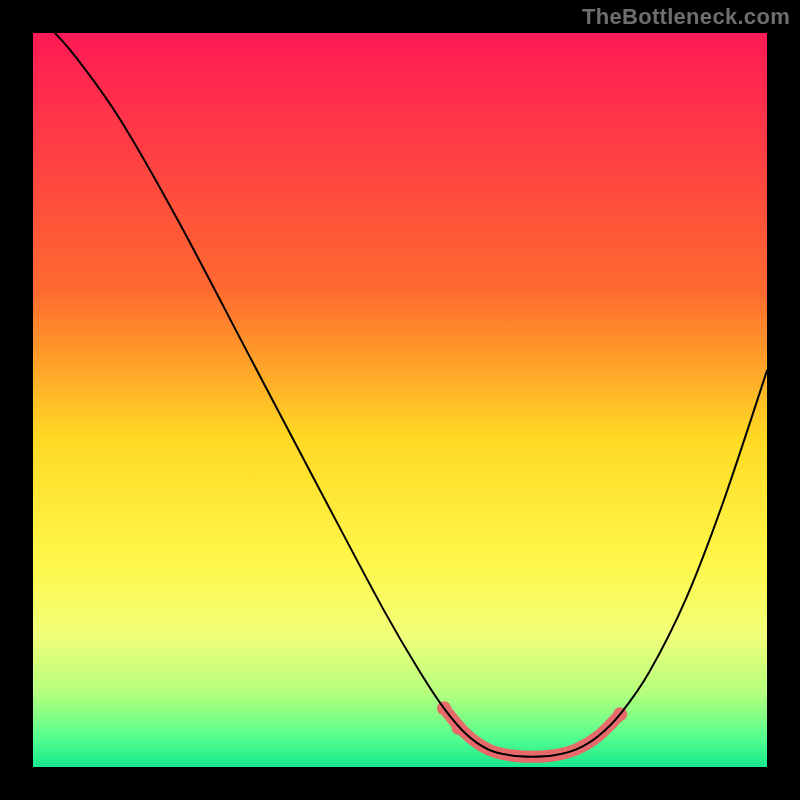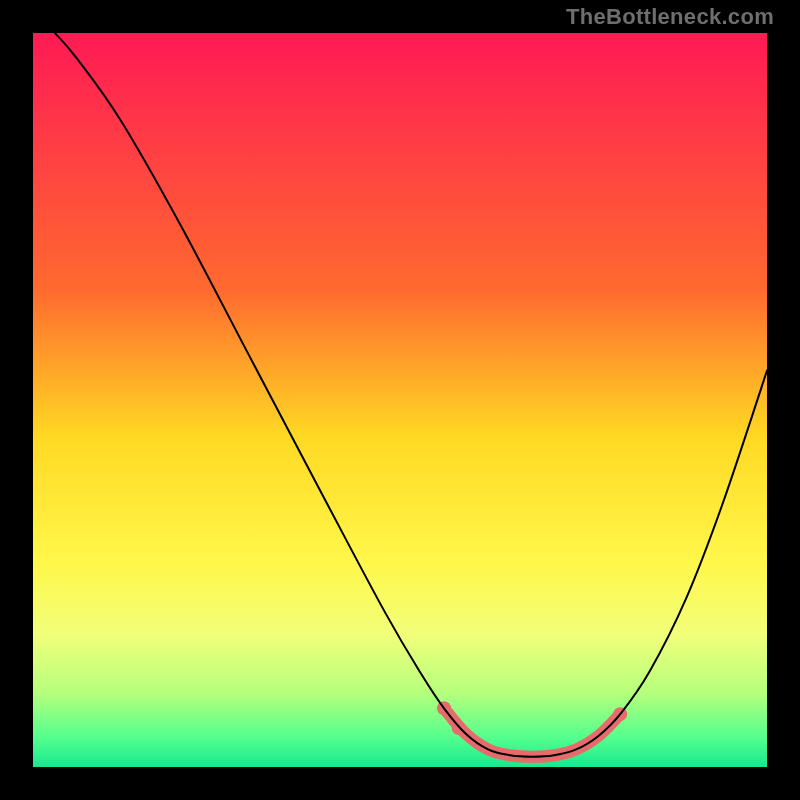--- a/index.html
+++ b/index.html
@@ -6,21 +6,21 @@
   html, body { width: 800px; height: 800px; overflow: hidden; background: #000; }
   .frame {
     position: relative;
     width: 800px;
     height: 800px;
     background: #000;
   }
   .watermark {
     position: absolute;
     top: 4px;
-    right: 26px;
+    right: 10px;
     font-family: Arial, Helvetica, sans-serif;
     font-size: 22px;
     font-weight: 600;
     color: #6e6e6e;
     letter-spacing: 0.3px;
     z-index: 10;
   }
   .plot {
     position: absolute;
     left: 33px;

